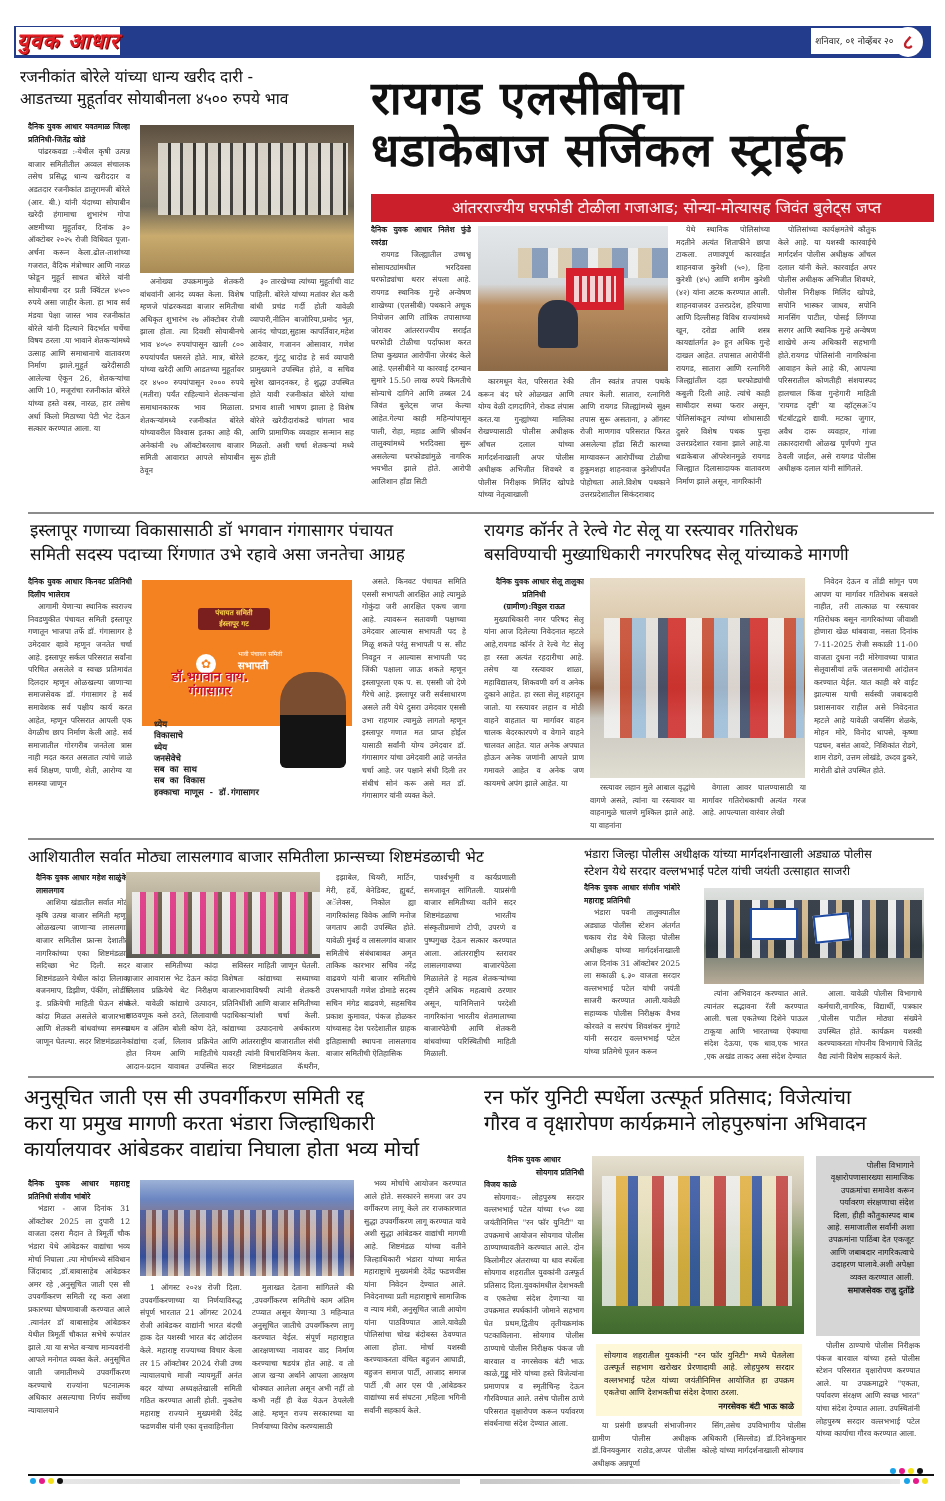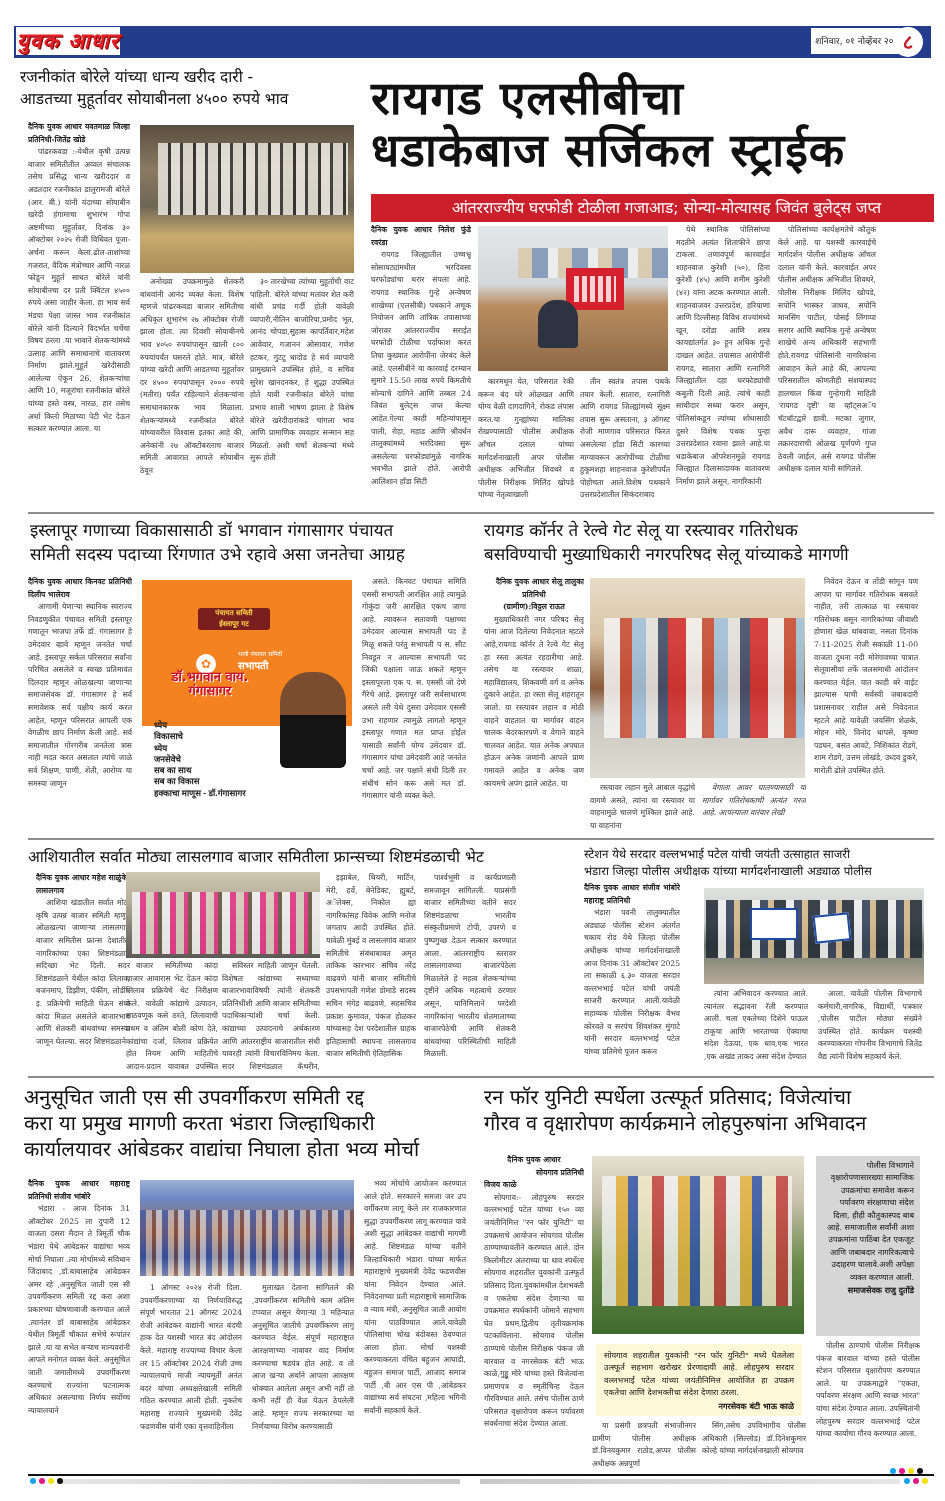--- a/index.html
+++ b/index.html
@@ -27,21 +27,21 @@
   .ph-police .person { position:absolute; left:60px; top:74px; width:40px; height:48px; border-radius:18px 18px 4px 4px; background:#2d3340; }
   .ph-police .row { position:absolute; left:40px; top:22px; width:160px; height:30px; background: repeating-linear-gradient(90deg,#d9c9a9 0 14px,#7a93b5 14px 30px,#efefef 30px 40px); opacity:.85; }
 
   .poster { background: #f58220; }
   .poster .lower { position:absolute; left:0; bottom:0; width:100%; height:106px; background:#fff; }
   .poster .ttl { position:absolute; left:56px; top:28px; width:72px; height:22px; background:#7a1e1e; color:#ffd84c; font-size:7px; font-weight:bold; text-align:center; line-height:11px; font-family:"DejaVu Sans",sans-serif; border-radius:3px; }
   .poster .name { position:absolute; left:8px; top:90px; width:120px; font-family:"DejaVu Sans",sans-serif; font-weight:bold; font-size:13px; line-height:14px; color:#c8102e; text-align:center; text-shadow: 1px 1px 0 #fff; }
   .poster .role { position:absolute; left:96px; top:70px; color:#fff; font-family:"DejaVu Sans",sans-serif; font-size:10px; font-weight:bold; }
   .poster .role small { display:block; font-size:6px; font-weight:normal; }
   .poster .lotus { position:absolute; left:52px; top:72px; width:24px; height:24px; border-radius:50%; background:#fff; border:2px solid #f58220; color:#f58220; font-size:12px; text-align:center; line-height:20px; }
-  .poster .slogans { position:absolute; left:12px; top:140px; font-family:Liberation Sans, sans-serif; font-weight:bold; font-size:8.5px; line-height:11.3px; color:#222; }
+  .poster .slogans { position:absolute; left:12px; top:140px; font-family:Liberation Mono, monospace; font-weight:bold; font-size:8.5px; line-height:11.3px; color:#222; }
   .poster .face { position:absolute; right:6px; top:92px; width:66px; height:96px; border-radius:30px 30px 6px 6px; background: linear-gradient(180deg,#7a4c30 0 45%,#141414 45% 100%); }
 
   .ph-office { background: linear-gradient(180deg,#e8dcc8 0%,#d8c3a4 30%,#8a5a3a 55%,#c9c7bf 70%,#e0ddd2 100%); }
   .ph-office .people { position:absolute; left:14px; top:40px; width:200px; height:120px; background: repeating-linear-gradient(90deg,#f4f4f4 0 16px,#c94a32 16px 28px,#9fc2e0 28px 42px,#e6e6e6 42px 54px,#3b4a6a 54px 64px,#d42b2b 64px 82px); opacity:.85; }
 
   .ph-delegation { background: linear-gradient(180deg,#cfc7b0 0%,#b5ad98 35%,#7e7a6f 70%,#5c5a54 100%); }
   .ph-delegation .people { position:absolute; left:6px; top:20px; width:240px; height:62px; background: repeating-linear-gradient(90deg,#f2f2f2 0 8px,#e5388a 8px 14px,#d8cfc0 14px 22px,#e5388a 22px 26px,#6a5c48 26px 30px); opacity:.9; }
   .ph-jayanti { background: linear-gradient(180deg,#dfe2e0 0%,#c8cdc8 35%,#6f7a6e 60%,#b8ab98 100%); }
   .ph-jayanti .people { position:absolute; left:2px; top:12px; width:216px; height:58px; background: repeating-linear-gradient(90deg,#1f2733 0 12px,#f1f1f1 12px 20px,#2f3a55 20px 28px,#d5b788 28px 34px); opacity:.85; }
   .ph-jayanti .banner { position:absolute; left:46px; top:20px; width:48px; height:32px; background:#fff; border:2px solid #1f4aa1; }
@@ -172,21 +172,21 @@
     <div class="byline" style="text-align:center">प्रतिनिधी</div>
     <div class="byline" style="text-align:center">(ग्रामीण):विठ्ठल राऊत</div>
     <p>मुख्याधिकारी नगर परिषद सेलू यांना आज दिलेल्या निवेदनात म्हटले आहे,रायगड कॉर्नर ते रेल्वे गेट सेलू हा रस्ता अत्यंत रहदारीचा आहे. तसेच या रस्त्यावर शाळा, महाविद्यालय, शिकवणी वर्ग व अनेक दुकाने आहेत. हा रस्ता सेलू शहरातून जातो. या रस्त्यावर लहान व मोठी वाहने वाहतात या मार्गावर वाहन चालक बेदरकारपणे व वेगाने वाहने चालवत आहेत. यात अनेक अपघात होऊन अनेक जणांनी आपले प्राण गमावले आहेत व अनेक जण कायमचे अपंग झाले आहेत. या</p>
   </div>
   <div class="photo ph-office" style="left:590px;top:578px;width:215px;height:200px;">
     <div class="people"></div>
   </div>
   <div class="col" style="left:590px;top:782px;width:105px;height:52px;">
     <p>रस्त्यावर लहान मुले आबाल वृद्धांचे वागणे असते, त्यांना या रस्त्यावर या वाहनामुळे चालणे मुश्किल झाले आहे. या वाहनांना</p>
   </div>
-  <div class="col" style="left:702px;top:782px;width:104px;height:52px;font-style:italic;">
+  <div class="col" style="left:702px;top:782px;width:104px;height:52px;">
     <p>वेगाला आवर घालण्यासाठी या मार्गावर गतिरोधकाची अत्यंत गरज आहे. आपल्याला वारंवार लेखी</p>
   </div>
   <div class="col" style="left:814px;top:576px;width:104px;height:258px;">
     <p>निवेदन देऊन व तोंडी सांगून पण आपण या मार्गावर गतिरोधक बसवले नाहीत, तरी तात्काळ या रस्त्यावर गतिरोधक बसून नागरिकांच्या जीवाशी होणारा खेळ थांबवावा, नसता दिनांक 7-11-2025 रोजी सकाळी 11-00 वाजता दुधना नदी मोरेगावच्या पात्रात सेलूवासीयां तर्फे जलसमाधी आंदोलन करण्यात येईल. यात काही बरे वाईट झाल्यास याची सर्वस्वी जबाबदारी प्रशासनावर राहील असे निवेदनात म्हटले आहे यावेळी जयसिंग शेळके, मोहन मोरे, विनोद धापसे, कृष्णा पडघन, बसंत आवटे, निशिकांत रोडगे, शाम रोडगे, उत्तम लोखंडे, उध्दव डुकरे, मारोती ढोले उपस्थित होते.</p>
   </div>
 </div>
 
 <div class="rule" style="left:28px;top:838px;width:906px;"></div>
 
 <div>
@@ -207,22 +207,22 @@
   <div class="col" style="left:326px;top:872px;width:90px;height:198px;">
     <p>इझाबेल, थियरी, मार्टिन, मेरी, हर्वे, बेनेडिक्ट, ह्युबर्ट, अॅलेक्स, निकोल ह्या नागरिकांसह विवेक आणि मनोज जगताप आदी उपस्थित होते. यावेळी मुंबई व लासलगांव बाजार समितीचे संबंधाबाबत अमृत ताकिक कारभार सचिव नरेंद्र वाढवणे यांनी बाजार समितीचे उपसभापती गणेश डोमाडे सदस्य सचिन मंगेड बाढवणे, सहसचिव प्रकाश कुमावत, पंकज होळकर यांच्यासह देश परदेशातील ग्राहक इतिहासाची स्थापना लासलगाव बाजार समितीची ऐतिहासिक</p>
   </div>
   <div class="col" style="left:424px;top:872px;width:92px;height:198px;">
     <p>पार्श्वभूमी व कार्यप्रणाली समजावून सांगितली. याप्रसंगी बाजार समितीच्या वतीने सदर शिष्टमंडळाचा भारतीय संस्कृतीप्रमाणे टोपी, उपरणे व पुष्पगुच्छ देऊन सत्कार करण्यात आला. आंतरराष्ट्रीय स्तरावर लासलगावच्या बाजारपेठेला मिळालेले हे महत्व शेतकऱ्यांच्या दृष्टीने अधिक महत्वाचे ठरणार असून, यानिमित्ताने परदेशी नागरिकांना भारतीय शेतमालाच्या बाजारपेठेची आणि शेतकरी बांधवांच्या परिस्थितीची माहिती मिळाली.</p>
   </div>
 </div>
 
 <div>
   <div class="hl" style="left:584px;top:846px;width:350px;font-size:11.5px;line-height:17px;">
+    <div>भंडारा जिल्हा पोलीस अधीक्षक यांच्या मार्गदर्शनाखाली अड्याळ पोलीस</div>
     <div>स्टेशन येथे सरदार वल्लभभाई पटेल यांची जयंती उत्साहात साजरी</div>
-    <div>भंडारा जिल्हा पोलीस अधीक्षक यांच्या मार्गदर्शनाखाली अड्याळ पोलीस</div>
   </div>
   <div class="col" style="left:584px;top:882px;width:96px;height:190px;">
     <div class="byline">दैनिक युवक आधार संजीव भांबोरे महाराष्ट्र प्रतिनिधी</div>
     <p>भंडारा पवनी तालुक्यातील अड्याळ पोलीस स्टेशन अंतर्गत चकाय रोड येथे जिल्हा पोलीस अधीक्षक यांच्या मार्गदर्शनाखाली आज दिनांक 31 ऑक्टोबर 2025 ला सकाळी ६.३० वाजता सरदार वल्लभभाई पटेल यांची जयंती साजरी करण्यात आली.यावेळी सहाय्यक पोलीस निरीक्षक वैभव कोरवते व सरपंच शिवशंकर मुंगाटे यांनी सरदार वल्लभभाई पटेल यांच्या प्रतिमेचे पूजन करून</p>
   </div>
   <div class="photo ph-jayanti" style="left:704px;top:888px;width:220px;height:96px;">
     <div class="people"></div>
     <div class="banner"></div>
     <div class="banner2"></div>
   </div>

